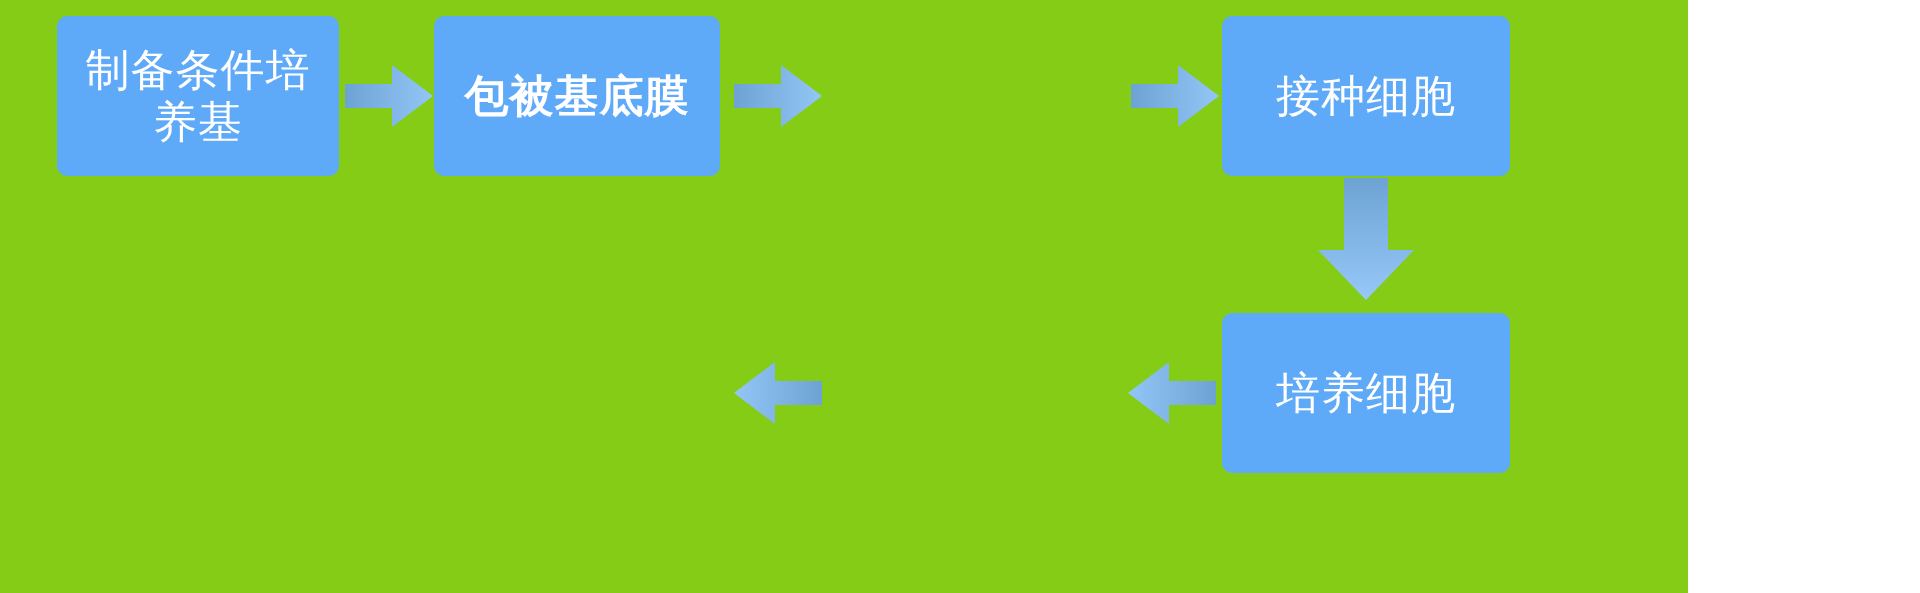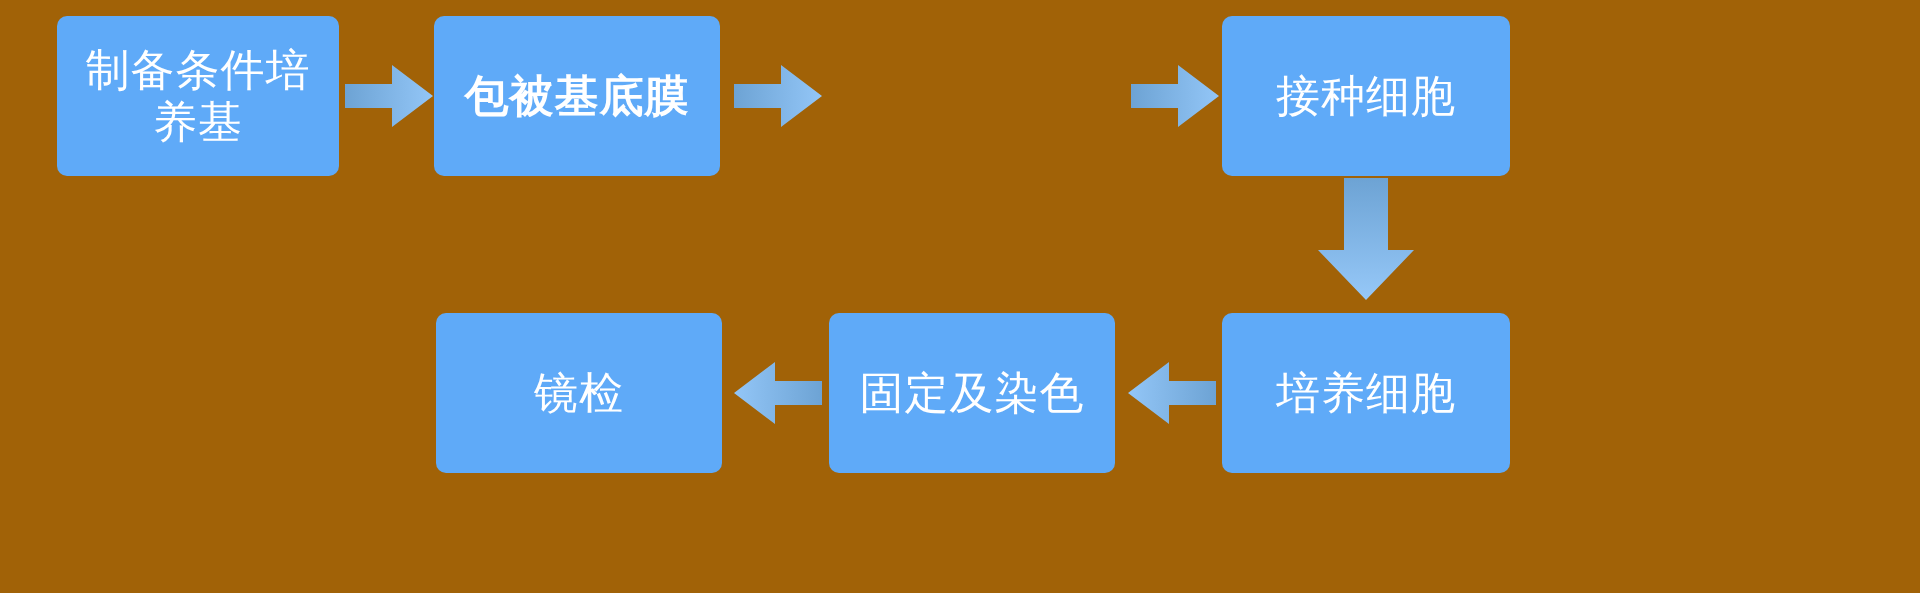--- a/index.html
+++ b/index.html
@@ -5,23 +5,23 @@
   html, body {
     margin: 0;
     padding: 0;
     background: #ffffff;
   }
   body {
     font-family: "Liberation Sans", "DejaVu Sans", sans-serif;
   }
   #canvas {
     position: relative;
-    width: 1920px;
+    width: 1688px;
     height: 593px;
-    background: #a16207;
+    background: #84cc16;
     overflow: hidden;
   }
 
   
   .node {
     position: absolute;
     box-sizing: border-box;
     background: #5FAAF8;
     border-radius: 10px;
     display: flex;
@@ -65,27 +65,21 @@
 
 
   <div class="node" style="left:1222px; top:16px; width:288px; height:160px;">
     <span class="label">接种细胞</span>
   </div>
 
   <div class="node" style="left:1222px; top:313px; width:288px; height:160px;">
     <span class="label">培养细胞</span>
   </div>
 
-  <div class="node" style="left:829px; top:313px; width:286px; height:160px;">
-    <span class="label">固定及染色</span>
-  </div>
 
-  <div class="node" style="left:436px; top:313px; width:286px; height:160px;">
-    <span class="label">镜检</span>
-  </div>
 
   <div class="arrow" style="left:345px; top:65px; width:88px; height:62px;">
     <svg viewBox="0 0 88 62" preserveAspectRatio="none" aria-hidden="true">
       <defs>
         <linearGradient id="gR1" x1="0" y1="0" x2="1" y2="0">
           <stop offset="0%" stop-color="#6DA3D4"></stop>
           <stop offset="100%" stop-color="#93C6F7"></stop>
         </linearGradient>
       </defs>
       <polygon points="0,19 47,19 47,0 88,31 47,62 47,43 0,43" fill="url(#gR1)"></polygon>

